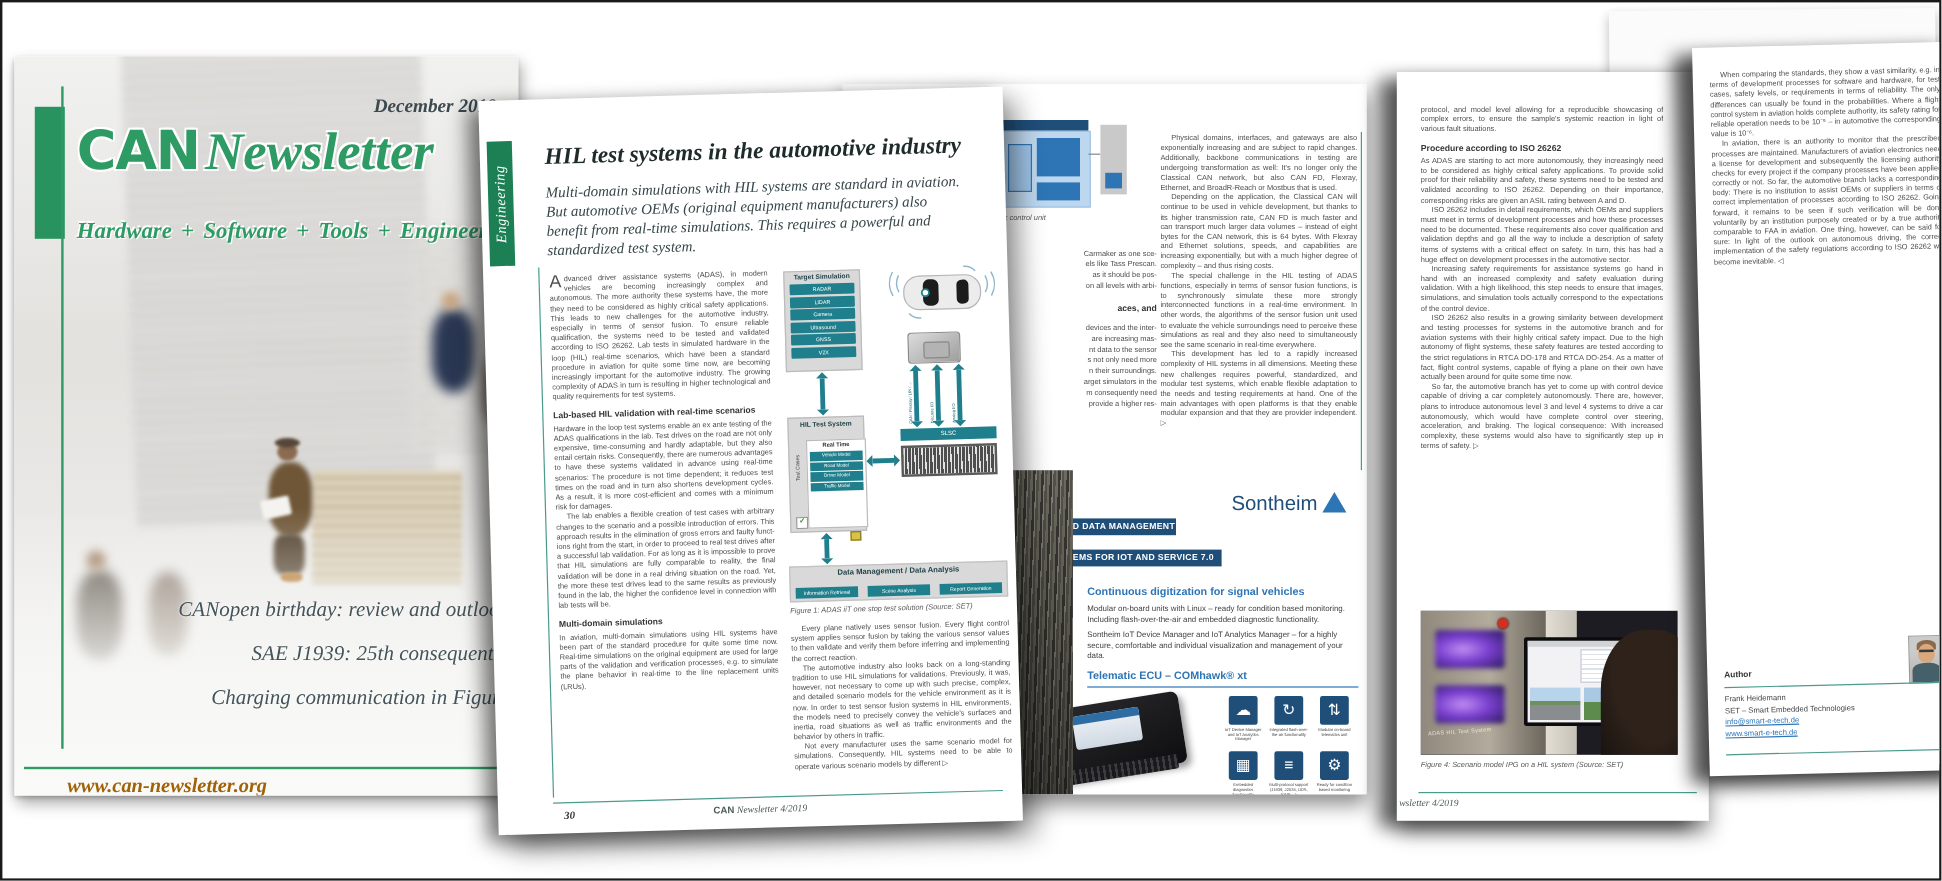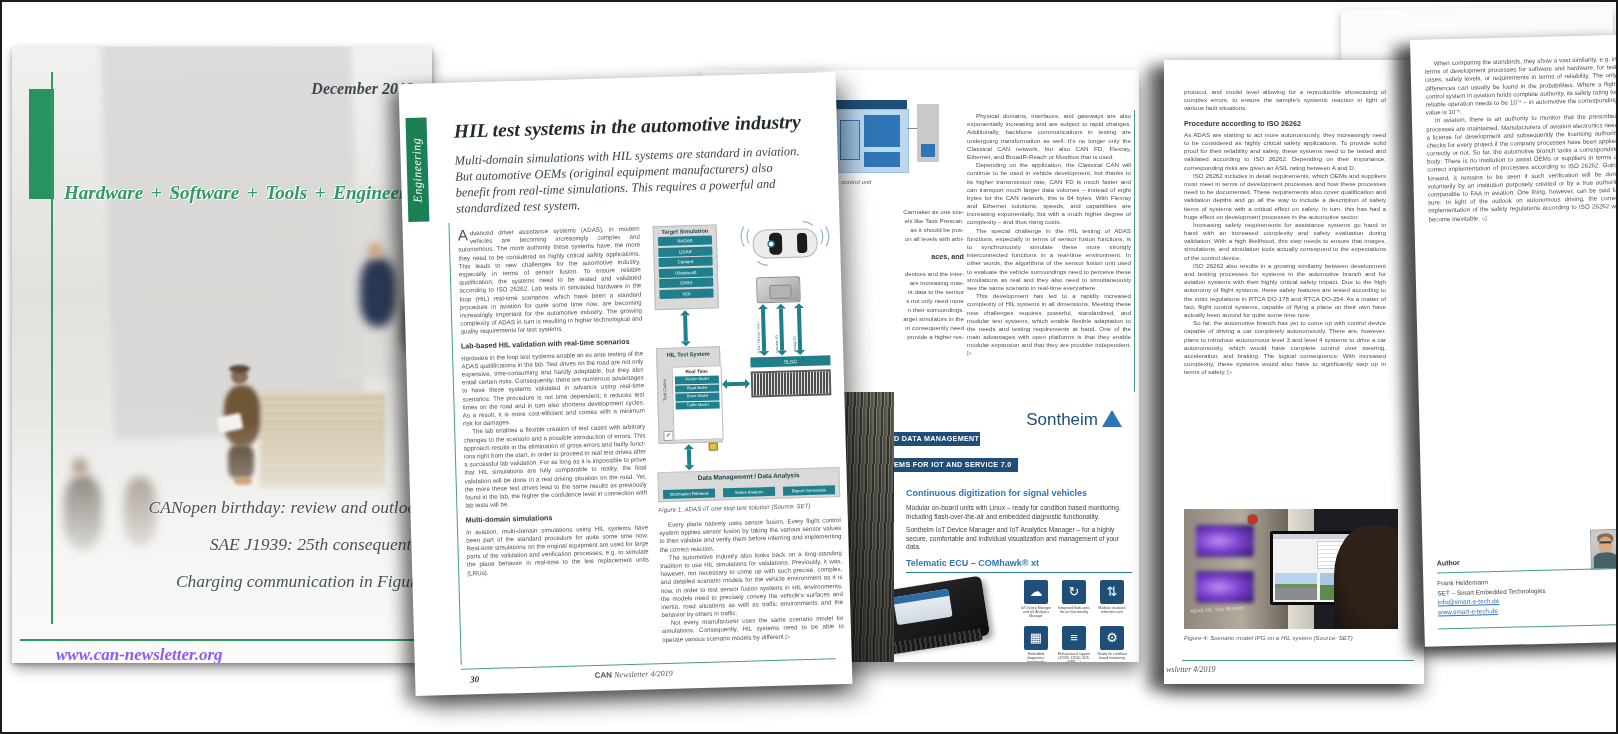--- a/index.html
+++ b/index.html
@@ -47,21 +47,21 @@
   .logo-news{font-family:"Liberation Serif",serif;font-style:italic;font-weight:bold;font-size:44px;color:#2d9b63;
             text-shadow:-1.5px -1.5px 0 #fff,1.5px -1.5px 0 #fff,-1.5px 1.5px 0 #fff,1.5px 1.5px 0 #fff;}
   .cover-tagline{position:absolute;left:52px;top:135px;font-family:"Liberation Serif",serif;font-style:italic;font-weight:bold;
             font-size:19px;color:#2d9b63;word-spacing:3px;text-shadow:-1px -1px 0 #fff,1px 1px 0 #fff;}
   .cover-headlines{position:absolute;right:8px;top:450px;text-align:right;font-family:"Liberation Serif",serif;
             font-style:italic;font-size:17.5px;color:#44545a;}
   .cover-headlines div{margin-bottom:16px;text-shadow:0 0 2px #ffffff;}
   .cover-sidegreen{position:absolute;right:5px;top:446px;width:10px;height:148px;background:#28935e;}
   .cover-botline{position:absolute;left:8px;right:8px;top:592px;height:2px;background:#2d9b63;}
   .cover-url{position:absolute;left:44px;top:598px;font-family:"Liberation Serif",serif;font-style:italic;font-weight:bold;
-            font-size:17px;color:#8b5cf6;text-decoration:none;}
+            font-size:17px;color:#a16207;text-decoration:none;}
 
   
   .p2{left:405px;top:76px;width:437px;height:612px;z-index:60;transform:rotate(-1.6deg);
       box-shadow:-10px 6px 16px rgba(10,10,10,.5),10px 12px 22px rgba(10,10,10,.45);}
   .p2-tab{position:absolute;left:6px;top:34px;width:21px;height:104px;background:#1d8055;display:flex;align-items:center;justify-content:center;}
   .p2-tab span{writing-mode:vertical-rl;transform:rotate(180deg);color:#fff;font-family:"Liberation Serif",serif;
       font-style:italic;font-size:12px;letter-spacing:.5px;}
   .p2-title{position:absolute;left:54px;top:38px;font-family:"Liberation Serif",serif;font-style:italic;font-weight:bold;
       font-size:19.5px;color:#1f2a2a;}
   .p2-standfirst{position:absolute;left:54px;top:70px;width:352px;font-family:"Liberation Serif",serif;font-style:italic;
@@ -216,20 +216,24 @@
       <div class="blob fig-brown-head"></div>
       <div class="blob fig-brown-cap"></div>
       <div class="blob fig-paper"></div>
       <div class="blob fig-brown-legs"></div>
       <div class="blob fig-shoe"></div>
       <div class="cover-fade"></div>
     </div>
     <div class="cover-greenbar"></div>
     <div class="cover-vline"></div>
     <div class="cover-date">December 2019</div>
+    <div class="cover-logo">
+      <span class="logo-can">CAN</span>
+      <span class="logo-news">Newsletter</span>
+    </div>
     <div class="cover-tagline">Hardware + Software + Tools + Engineering</div>
     <div class="cover-headlines">
       <div>CANopen birthday: review and outlook</div>
       <div>SAE J1939: 25th consequently</div>
       <div>Charging communication in Figure</div>
     </div>
     <div class="cover-sidegreen"></div>
     <div class="cover-botline"></div>
     <a class="cover-url">www.can-newsletter.org</a>
   </div>

